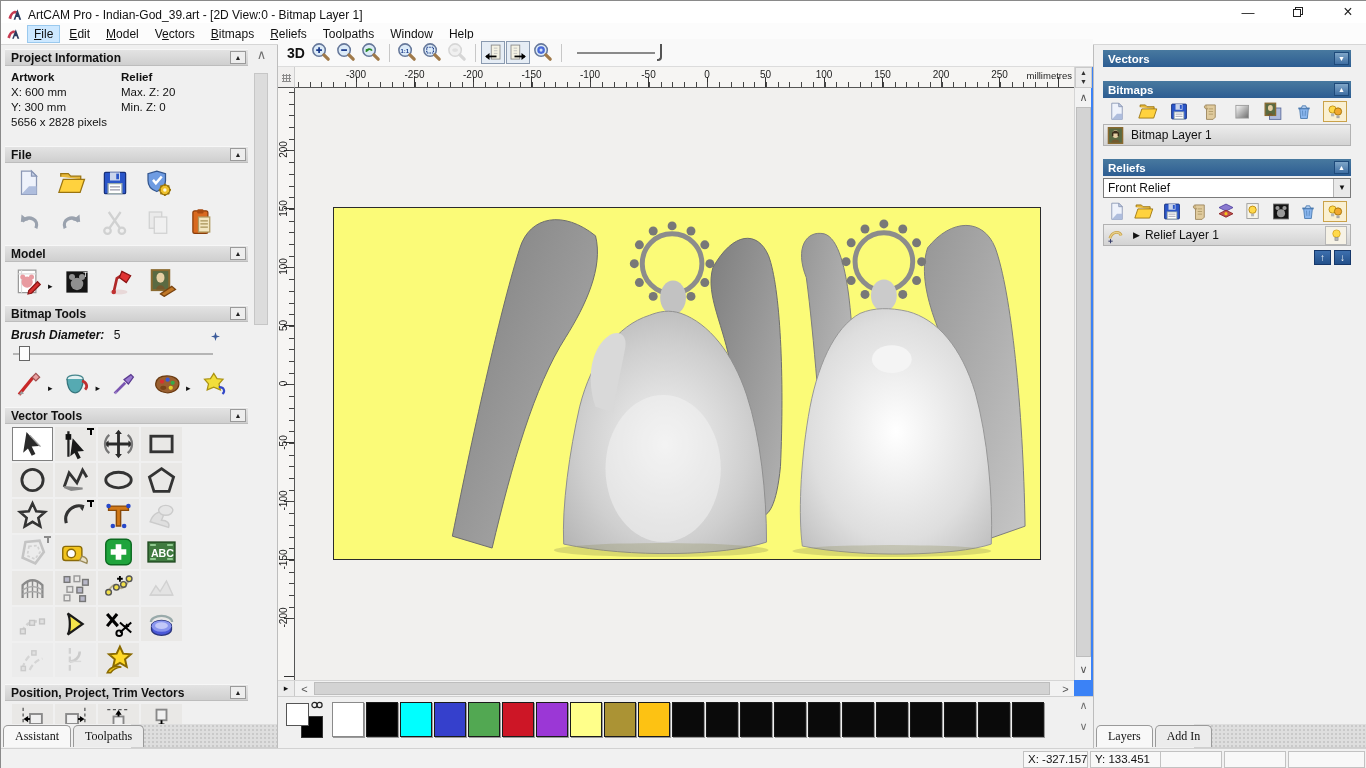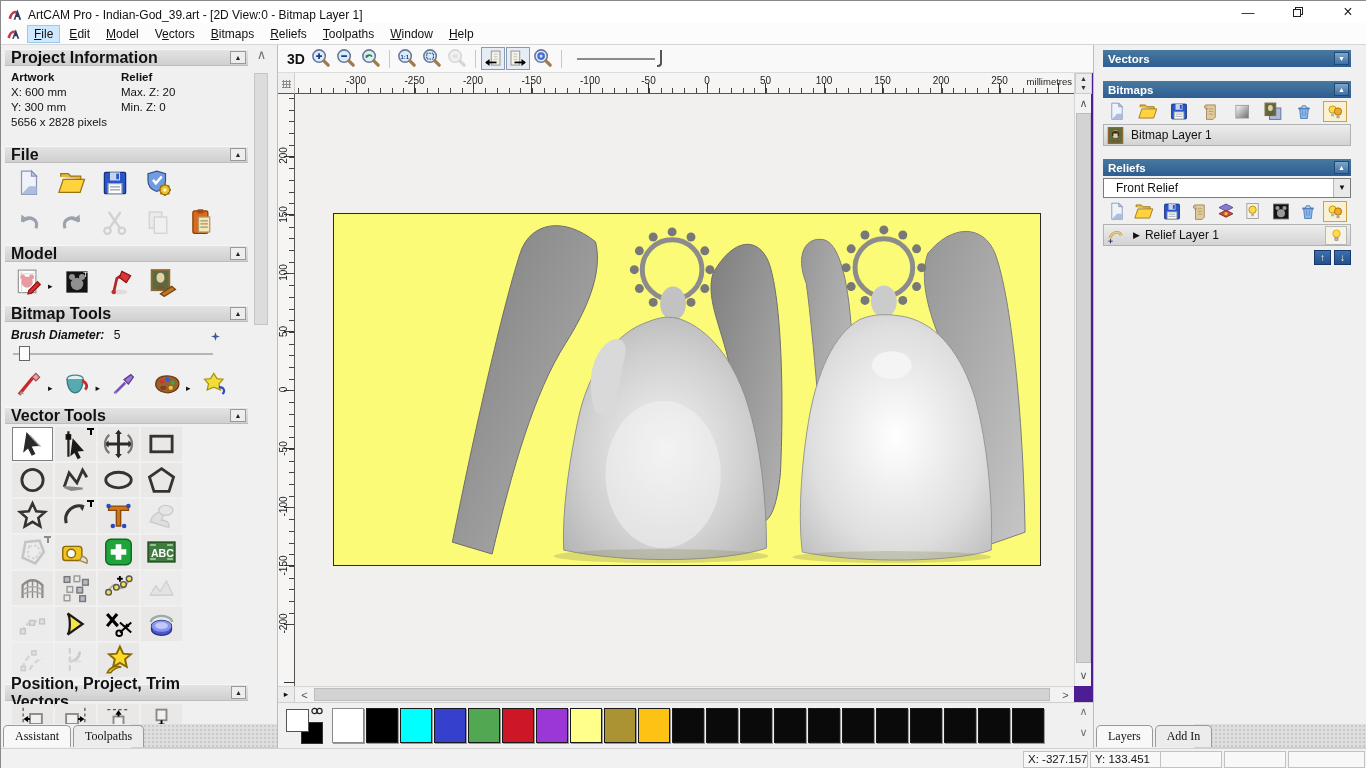--- a/index.html
+++ b/index.html
@@ -18,21 +18,21 @@
   .menuitem { padding:2px 7px; margin-right:2px; cursor:pointer; white-space:nowrap; }
   .menuitem u { text-decoration:underline; }
   .menuitem.active { background:#cde8ff; border:1px solid #9ac9ee; padding:1px 6px; }
   .mdibtns { position:absolute; right:8px; top:25px; display:flex; gap:3px; }
   .mdibtn { width:16px; height:15px; border:1px solid #b8b8b8; background:#f4f4f4; display:flex; align-items:center; justify-content:center; font-size:9px; color:#444; cursor:pointer; }
 
   
   .leftpanel { position:absolute; left:0; top:44px; width:277px; height:703px; background:#f0f0f0; border-right:1px solid #bdbdbd; overflow:hidden; }
   .lp-content { position:absolute; left:4px; top:0; width:243px; }
   .sechead { height:17px; margin-top:4px; background:linear-gradient(#e3e3e3,#cfcfcf); border-top:1px solid #f7f7f7; border-bottom:1px solid #bdbdbd; display:flex; align-items:center; justify-content:space-between; padding:0 2px 0 6px; }
-  .sechead b { font-size:16px; }
+  .sechead b { font-size:12px; }
   .collapsebtn { width:16px; height:13px; background:#ededed; border:1px solid #9a9a9a; font-size:7px; line-height:11px; text-align:center; color:#222; cursor:pointer; }
   .pi-grid { position:relative; padding:4px 0 2px 6px; height:76px; }
   .pi-col2 { position:absolute; left:116px; top:4px; }
   .pi-grid div { line-height:15px; font-size:11.5px; }
   .iconrow { display:flex; align-items:center; padding:5px 0 4px 8px; }
   .icons-lg .tool { width:32px; height:30px; margin-right:11px; }
   .icons-lg .fly { margin:8px 8px 0 -8px; font-size:9px; color:#111; }
   .tool { display:inline-flex; align-items:center; justify-content:center; cursor:pointer; position:relative; }
   .tool svg { width:100%; height:100%; }
   .faded { opacity:.42; filter:grayscale(.9); }
@@ -54,21 +54,21 @@
   .chev { position:absolute; left:0; width:21px; height:18px; color:#707070; font-size:13px; text-align:center; cursor:pointer; }
   .lp-thumb { position:absolute; left:3px; top:26px; width:14px; height:252px; background:#dcdcdc; border:1px solid #c6c6c6; cursor:pointer; }
   .bottom-strip { position:absolute; left:0; top:679px; width:277px; height:24px; background:#f0f0f0; }
   .tabs { position:absolute; left:2px; bottom:1px; display:flex; align-items:flex-end; }
   .tab { height:22px; padding:3px 11px; border:1px solid #9a9a9a; border-bottom:none; border-radius:5px 5px 0 0; background:#ececec; margin-right:2px; font-size:12px; cursor:pointer; white-space:nowrap;font-family:Liberation Serif, serif; }
   .tab.active { background:#f8f8f8; }
   .texture { background-color:#dedede; background-image:radial-gradient(#c9c9c9 1px, transparent 1px); background-size:4px 4px; }
   .lp-texture { position:absolute; left:130px; top:679px; width:147px; height:24px; border-bottom:1px solid #cfcfcf; }
 
   
-  .drawarea { position:absolute; left:277px; top:44px; width:815px; height:703px; background:#4c1d95; }
+  .drawarea { position:absolute; left:277px; top:38px; width:815px; height:703px; background:#3b82f6; }
   .dtoolbar { position:absolute; left:0; top:0; width:815px; height:28px; background:#f9f9f9; border-bottom:1px solid #dcdcdc; display:flex; align-items:center; padding-left:6px; }
   .dtoolbar .tool { width:24px; height:23px; margin-right:1px; }
   .dtoolbar .tool.pressed { border:1px solid #8a9ab0; background:#e6edf5; }
   .lbl3d { font-weight:bold; font-size:14px; color:#111; }
   .tsep { width:1px; height:18px; background:#c8c8c8; margin:0 5px; }
   .dslider { position:relative; width:95px; height:20px; margin-left:10px; }
   .dslider .trk { position:absolute; left:0; top:9px; width:78px; height:2px; background:#8a8a8a; }
   .dslider .hnd { position:absolute; left:80px; top:1px; width:5px; height:17px; border-right:2px solid #555; border-bottom:2px solid #555; border-radius:0 0 4px 0; cursor:pointer; }
   .corner { position:absolute; left:0; top:28px; width:17px; height:21px; background:#f0efee; border-right:1px solid #cfcfcf; border-bottom:1px solid #555; }
   .corner i { position:absolute; left:4px; top:7px; width:9px; height:8px; background-image:radial-gradient(#8a8a8a 1px, transparent 1.2px); background-size:3px 3px; }
@@ -117,21 +117,21 @@
   .bluebtn { width:15px; height:13px; background:linear-gradient(#7fa6c8,#3f6fa3); border:1px solid #1e4a7a; color:#fff; font-size:7px; line-height:11px; text-align:center; cursor:pointer; }
   .rp-strip { display:flex; justify-content:space-between; align-items:center; padding:3px 4px 2px 2px; }
   .rp-strip .tool { width:24px; height:21px; }
   .tool.boxed { border:1px solid #caa24a; background:#faf0d2; }
   .layerrow { height:22px; background:linear-gradient(#ededed,#d3d3d3); border:1px solid #b2b2b2; display:flex; align-items:center; padding:8px 3px; font-size:12px; }
   .layerrow .thumb16 { width:17px; height:17px; margin-right:7px; }
   .layerrow .tri { font-size:9px; margin:0 5px 0 2px; color:#111; cursor:pointer; }
   .bulb-btn { margin-left:auto; width:22px; height:19px; border:1px solid #b8b8b8; background:#f6f2e6; display:flex; align-items:center; justify-content:center; cursor:pointer; }
   .bulb-btn svg { width:15px; height:15px; }
   .combo { height:20px; background:#fff; border:1px solid #7a7a7a; display:flex; align-items:center; margin-top:2px; cursor:pointer; }
-  .combo .val { flex:1; padding-left:12px; font-size:12px; }
+  .combo .val { flex:1; padding-left:4px; font-size:12px; }
   .combo .cbtn { width:17px; height:18px; background:#e9e9e9; border-left:1px solid #b5b5b5; font-size:8px; text-align:center; line-height:17px; color:#111; }
   .updown { display:flex; justify-content:flex-end; gap:3px; margin-top:4px; }
   .udbtn { width:17px; height:15px; background:linear-gradient(#3d6fae,#23508a); border:1px solid #16386a; color:#fff; font-size:10px; line-height:13px; text-align:center; cursor:pointer; }
   .rp-texture { position:absolute; left:100px; top:679px; width:174px; height:24px; border-bottom:1px solid #cfcfcf; }
 
   
   .statusbar { position:absolute; left:0; top:747px; width:1366px; height:21px; background:#f1f1f1; border-top:1px solid #d2d2d2; }
   .sbox { position:absolute; top:2px; height:17px; border:1px solid #c2c2c2; background:#f8f8f8; font-size:11.5px; padding:1px 4px; white-space:nowrap; }
 </style>
 </head>

